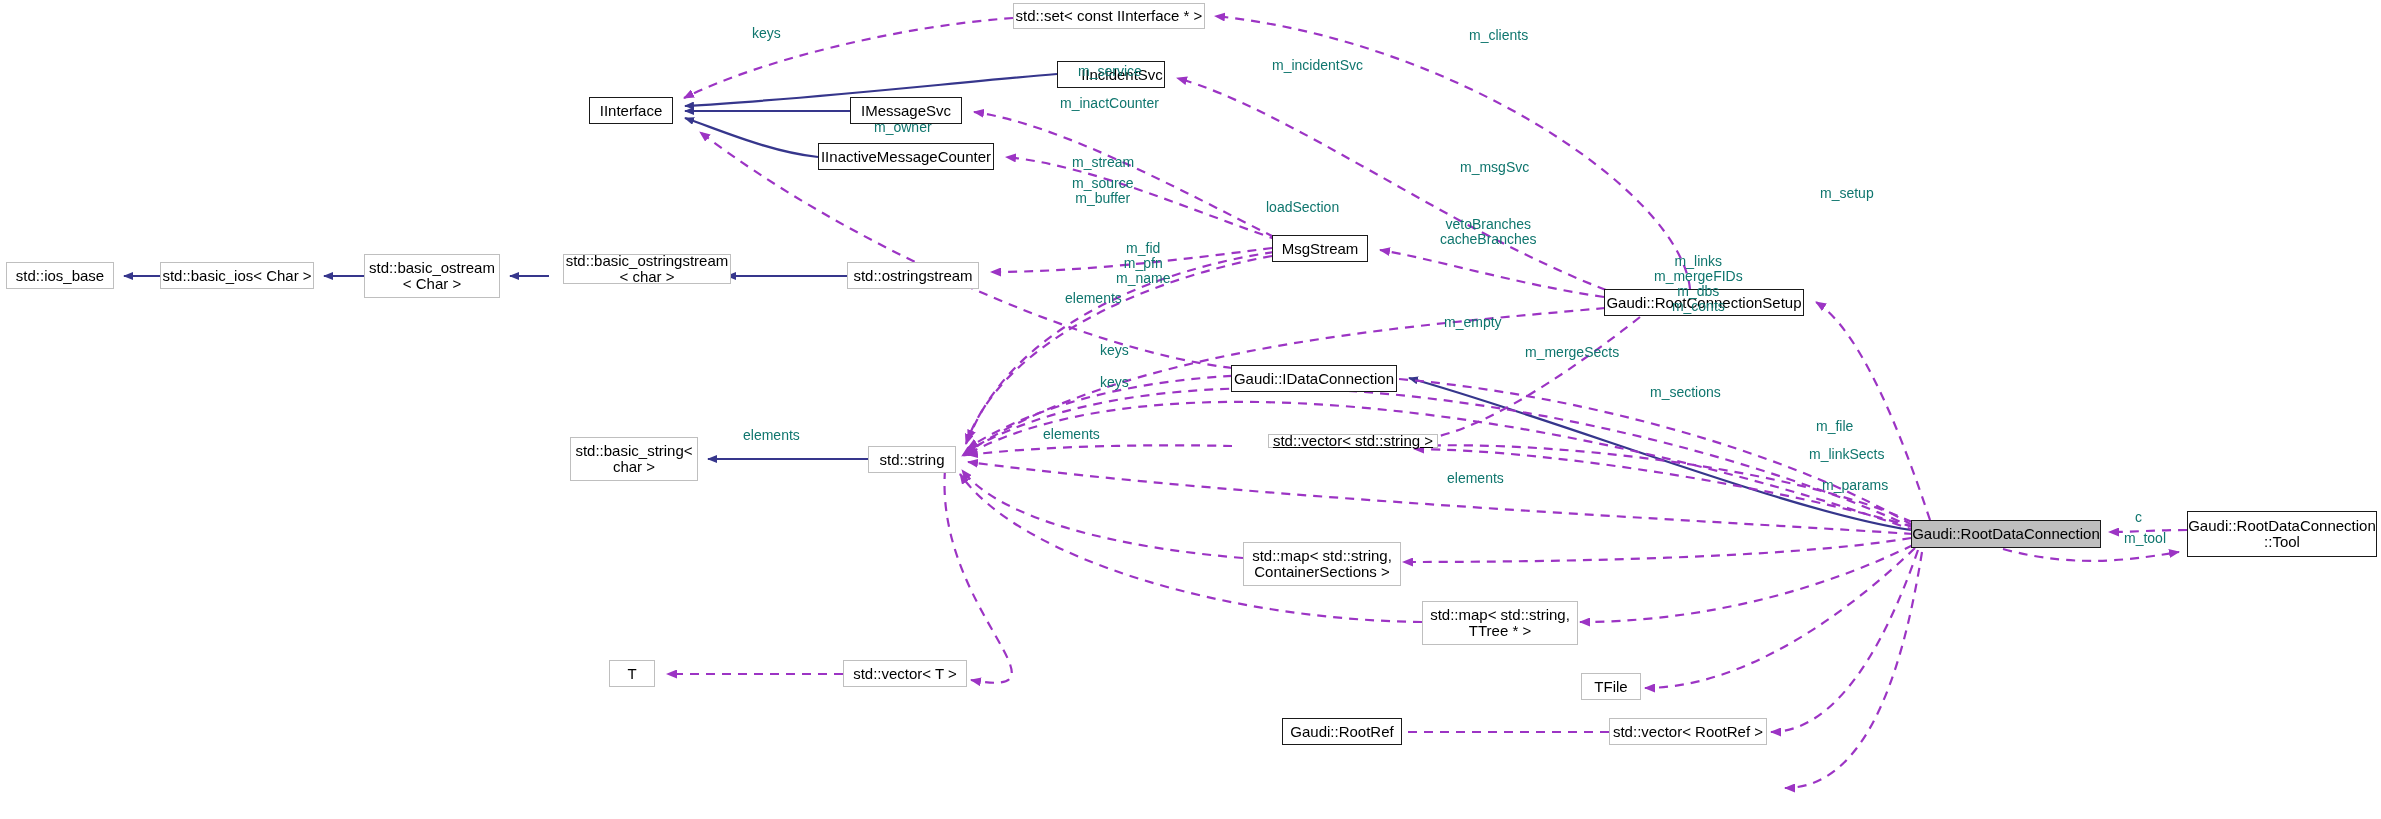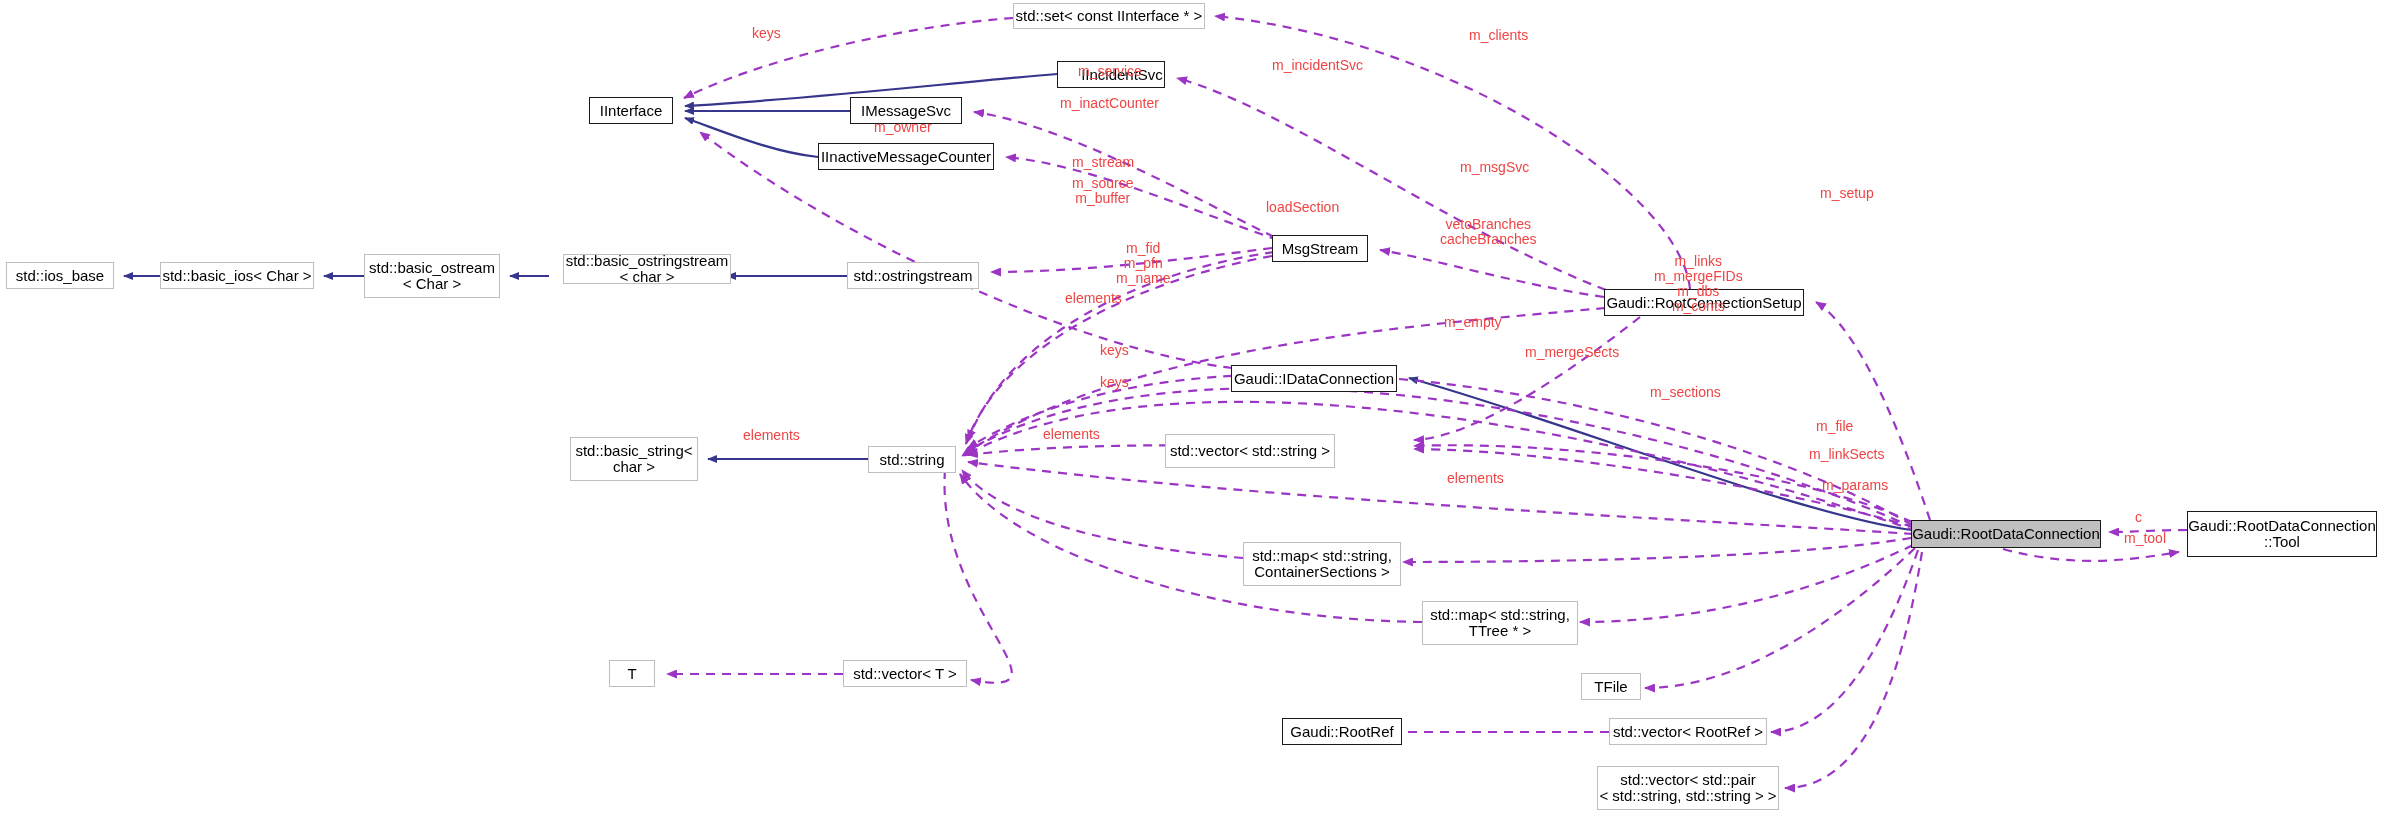--- a/index.html
+++ b/index.html
@@ -43,21 +43,21 @@
     border: 1.5px solid #1a1a1a;
   }
   .node.focus {
     border: 1.5px solid #1a1a1a;
     background: #bfbfbf;
   }
   .edge-label {
     position: absolute;
     font-size: 14px;
     line-height: 15px;
-    color: #ef4444;
+    color: #0f766e;
     white-space: pre;
     text-align: center;
     z-index: 6;
   }
 </style>
 </head>
 <body>
 
 <div id="diagram">
 
@@ -180,40 +180,38 @@
 
   <div class="node strong" style="left:1604px;top:289px;width:200px;height:27px;">Gaudi::RootConnectionSetup</div>
 
   <div class="node strong" style="left:1231px;top:365px;width:166px;height:27px;">Gaudi::IDataConnection</div>
 
   <div class="node" style="left:570px;top:437px;width:128px;height:44px;">std::basic_string&lt;
 char &gt;</div>
 
   <div class="node" style="left:868px;top:446px;width:88px;height:27px;">std::string</div>
 
-  <div class="node" style="left:1165px;top:434px;width:170px;height:34px;">std::vector&lt; std::string &gt;</div>
+  <div class="node" style="left:1268px;top:434px;width:170px;height:14px;text-decoration:underline;">std::vector&lt; std::string &gt;</div>
 
   <div class="node" style="left:1243px;top:542px;width:158px;height:44px;">std::map&lt; std::string,
 ContainerSections &gt;</div>
 
   <div class="node" style="left:1422px;top:601px;width:156px;height:44px;">std::map&lt; std::string,
 TTree * &gt;</div>
 
   <div class="node" style="left:1581px;top:673px;width:60px;height:27px;">TFile</div>
 
   <div class="node" style="left:843px;top:660px;width:124px;height:27px;">std::vector&lt; T &gt;</div>
 
   <div class="node" style="left:609px;top:660px;width:46px;height:27px;">T</div>
 
   <div class="node strong" style="left:1254px;top:718px;width:120px;height:27px;margin-left:28px;">Gaudi::RootRef</div>
 
   <div class="node" style="left:1609px;top:718px;width:158px;height:27px;">std::vector&lt; RootRef &gt;</div>
 
-  <div class="node" style="left:1597px;top:766px;width:182px;height:44px;">std::vector&lt; std::pair
-&lt; std::string, std::string &gt; &gt;</div>
 
   <div class="node focus" style="left:1911px;top:520px;width:190px;height:28px;">Gaudi::RootDataConnection</div>
 
   <div class="node strong" style="left:2187px;top:511px;width:190px;height:46px;">Gaudi::RootDataConnection
 ::Tool</div>
 
   <div class="edge-label" style="left:752px;top:26px;">keys</div>
   <div class="edge-label" style="left:1469px;top:28px;">m_clients</div>
   <div class="edge-label" style="left:1272px;top:58px;">m_incidentSvc</div>
   <div class="edge-label" style="left:1078px;top:64px;">m_service</div>

